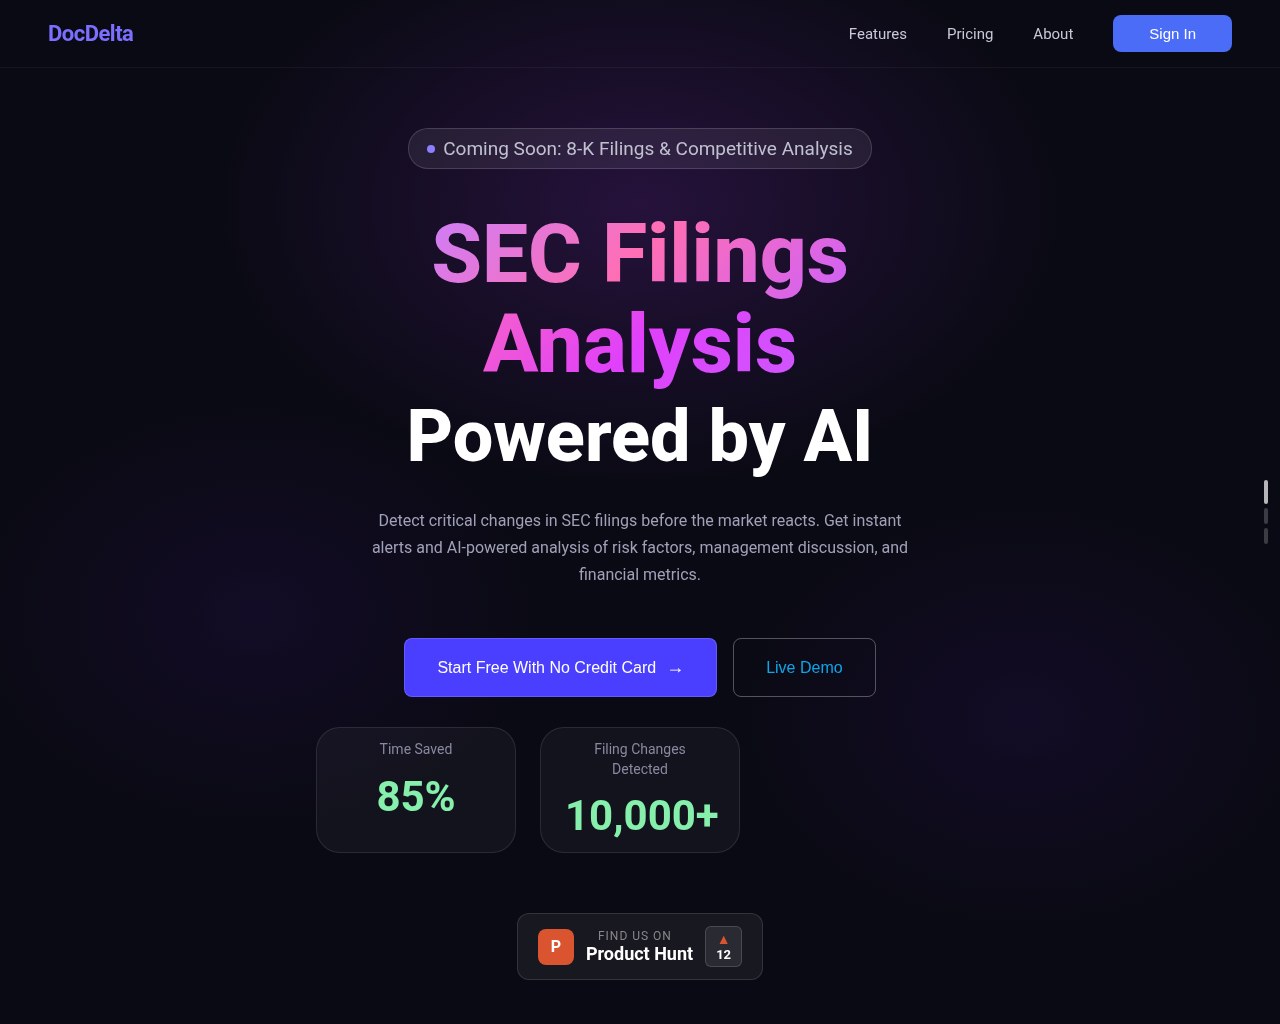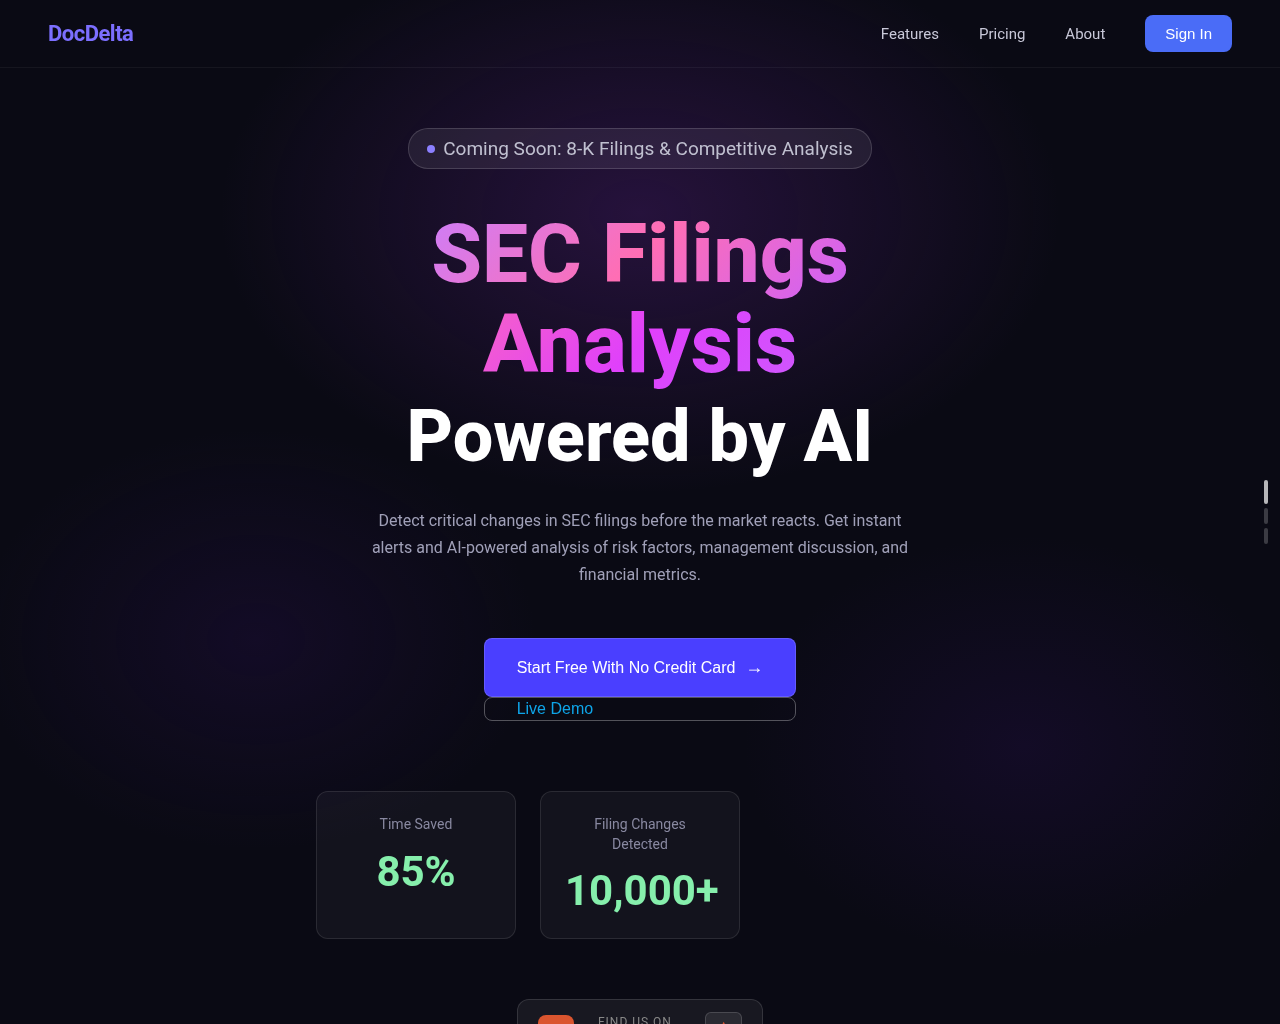--- a/index.html
+++ b/index.html
@@ -64,21 +64,21 @@
       font-size: 15px;
       color: #c8c8d8;
       cursor: pointer;
       text-decoration: none;
     }
 
     .nav-signin-btn {
       background: #4a6cf7;
       color: #ffffff;
       border: none;
-      padding: 10px 20px;
+      padding: 10px 36px;
       border-radius: 8px;
       font-size: 15px;
       font-weight: 500;
       cursor: pointer;
     }
 
     
     main {
       position: relative;
       z-index: 1;
@@ -151,23 +151,22 @@
       text-align: center;
       font-size: 16px;
       line-height: 1.7;
       color: #a0a0b8;
       margin-bottom: 50px;
     }
 
     
     .cta-buttons {
       display: flex;
-      gap: 0;
-      margin-bottom: 70px;
-      flex-direction: column;
+      gap: 16px;
+      margin-bottom: 30px;
     }
 
     .btn-primary {
       display: flex;
       align-items: center;
       gap: 10px;
       background: #4a3fff;
       color: #ffffff;
       border: none;
       padding: 18px 32px;
@@ -199,22 +198,22 @@
     .stats-grid {
       display: grid;
       grid-template-columns: repeat(3, 200px);
       gap: 24px;
       margin-bottom: 60px;
     }
 
     .stat-card {
       background: rgba(255,255,255,0.04);
       border: 1px solid rgba(255,255,255,0.1);
-      border-radius: 12px;
-      padding: 23px 24px;
+      border-radius: 24px;
+      padding: 12px 24px;
       text-align: center;
     }
 
     .stat-label {
       font-size: 14px;
       color: #8888a0;
       margin-bottom: 12px;
       line-height: 1.4;
     }
 

